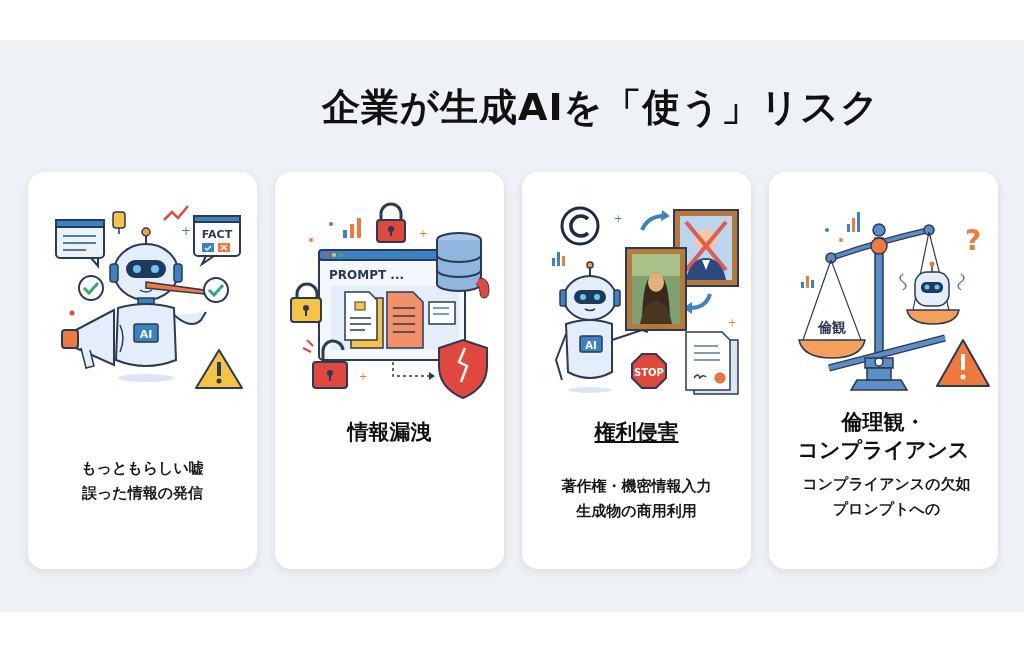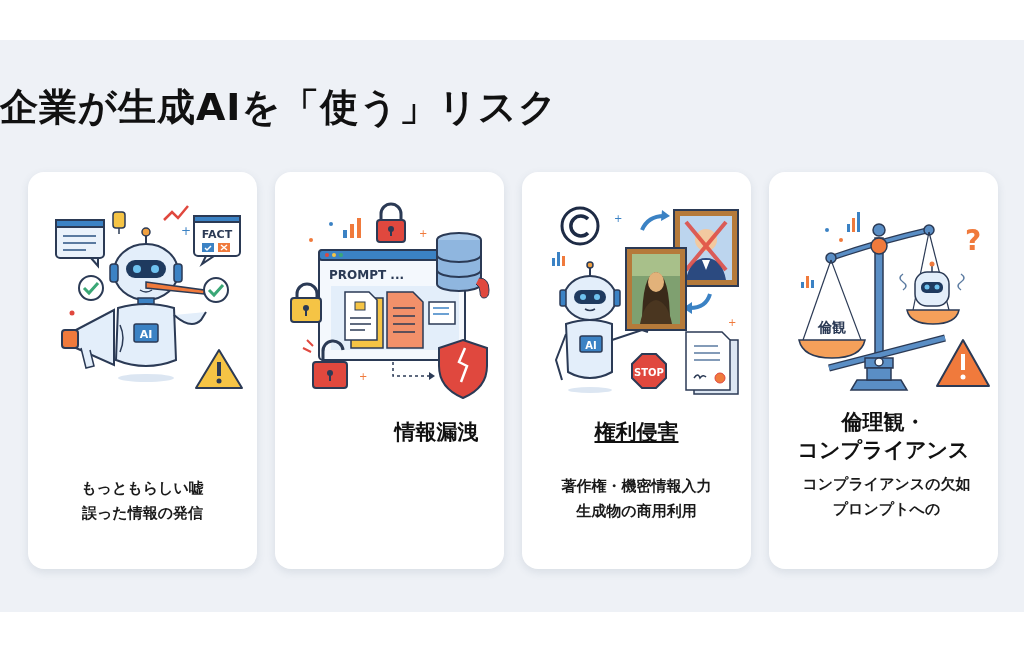--- a/index.html
+++ b/index.html
@@ -3,21 +3,21 @@
 <meta charset="utf-8">
 <style>
   * { box-sizing: border-box; margin: 0; padding: 0; }
   html, body { width: 1024px; height: 653px; background: #ffffff; overflow: hidden; }
   body { font-family: "DejaVu Sans", "Liberation Sans", sans-serif; color: #111; position: relative; }
   .panel {
     position: absolute; left: 0; top: 40px; width: 1024px; height: 572px;
     background: #eef1f6;
   }
   .title {
-    position: absolute; left: 0; top: 82px; width: 880px; text-align: left;
+    position: absolute; left: 0; top: 82px; width: 880px; text-align: right;
     font-size: 38px; font-weight: bold; letter-spacing: 1px; color: #111;
   }
   .card {
     position: absolute; top: 172px; width: 229px; height: 397px;
     background: #ffffff; border-radius: 16px;
     box-shadow: 0 3px 8px rgba(60,80,110,0.12);
   }
   .card .illus { position: absolute; left: 8px; top: 18px; width: 213px; height: 210px; }
   .card .illus svg { width: 100%; height: 100%; }
   .card .head {
@@ -107,21 +107,21 @@
       <g>
         <path d="M183 160 L206 198 L160 198 Z" fill="#f5c445" stroke="#2b3a55" stroke-width="2" stroke-linejoin="round"></path>
         <rect x="181" y="172" width="4" height="14" fill="#2b3a55"></rect>
         <circle cx="183" cy="191" r="2.5" fill="#2b3a55"></circle>
       </g>
       <circle cx="36" cy="123" r="2.5" fill="#e0483e"></circle>
     </svg>
   </div>
   <div class="head" style="top:228px;">
   </div>
-  <div class="desc" style="top:304px;">
+  <div class="desc" style="top:284px;">
     <span class="line">もっともらしい嘘</span>
     <span class="line">誤った情報の発信</span>
   </div>
 </div>
 
 <div class="card" style="left:275px;">
   <div class="illus">
     <svg viewBox="0 0 213 210" xmlns="http://www.w3.org/2000/svg">
       <g>
         <rect x="60" y="40" width="4" height="8" fill="#3b82c4"></rect>
@@ -194,21 +194,21 @@
       <path d="M146 182 l6 4 l-6 4 z" fill="#2b3a55"></path>
 
       <g>
         <path d="M180 150 l24 8 v18 q0 22 -24 32 q-24 -10 -24 -32 v-18 z" fill="#e0483e" stroke="#2b3a55" stroke-width="2"></path>
         <path d="M182 158 l-6 14 l8 4 l-6 16" stroke="#fff" stroke-width="2.5" fill="none"></path>
       </g>
       <text x="136" y="47" font-size="10" fill="#f07a3c" font-family="DejaVu Sans, sans-serif">+</text>
       <text x="76" y="190" font-size="10" fill="#f07a3c" font-family="DejaVu Sans, sans-serif">+</text>
     </svg>
   </div>
-  <div class="head" style="top:246px;margin-left:47px;">
+  <div class="head" style="top:246px;">
     <span class="line">情報漏洩</span>
   </div>
 </div>
 
 <div class="card" style="left:522px;">
   <div class="illus">
     <svg viewBox="0 0 213 210" xmlns="http://www.w3.org/2000/svg">
       <g>
         <circle cx="50" cy="36" r="18" fill="#fff" stroke="#1e2b45" stroke-width="3"></circle>
         <path d="M58 29 a10 10 0 1 0 0 14" fill="none" stroke="#1e2b45" stroke-width="3.5"></path>

